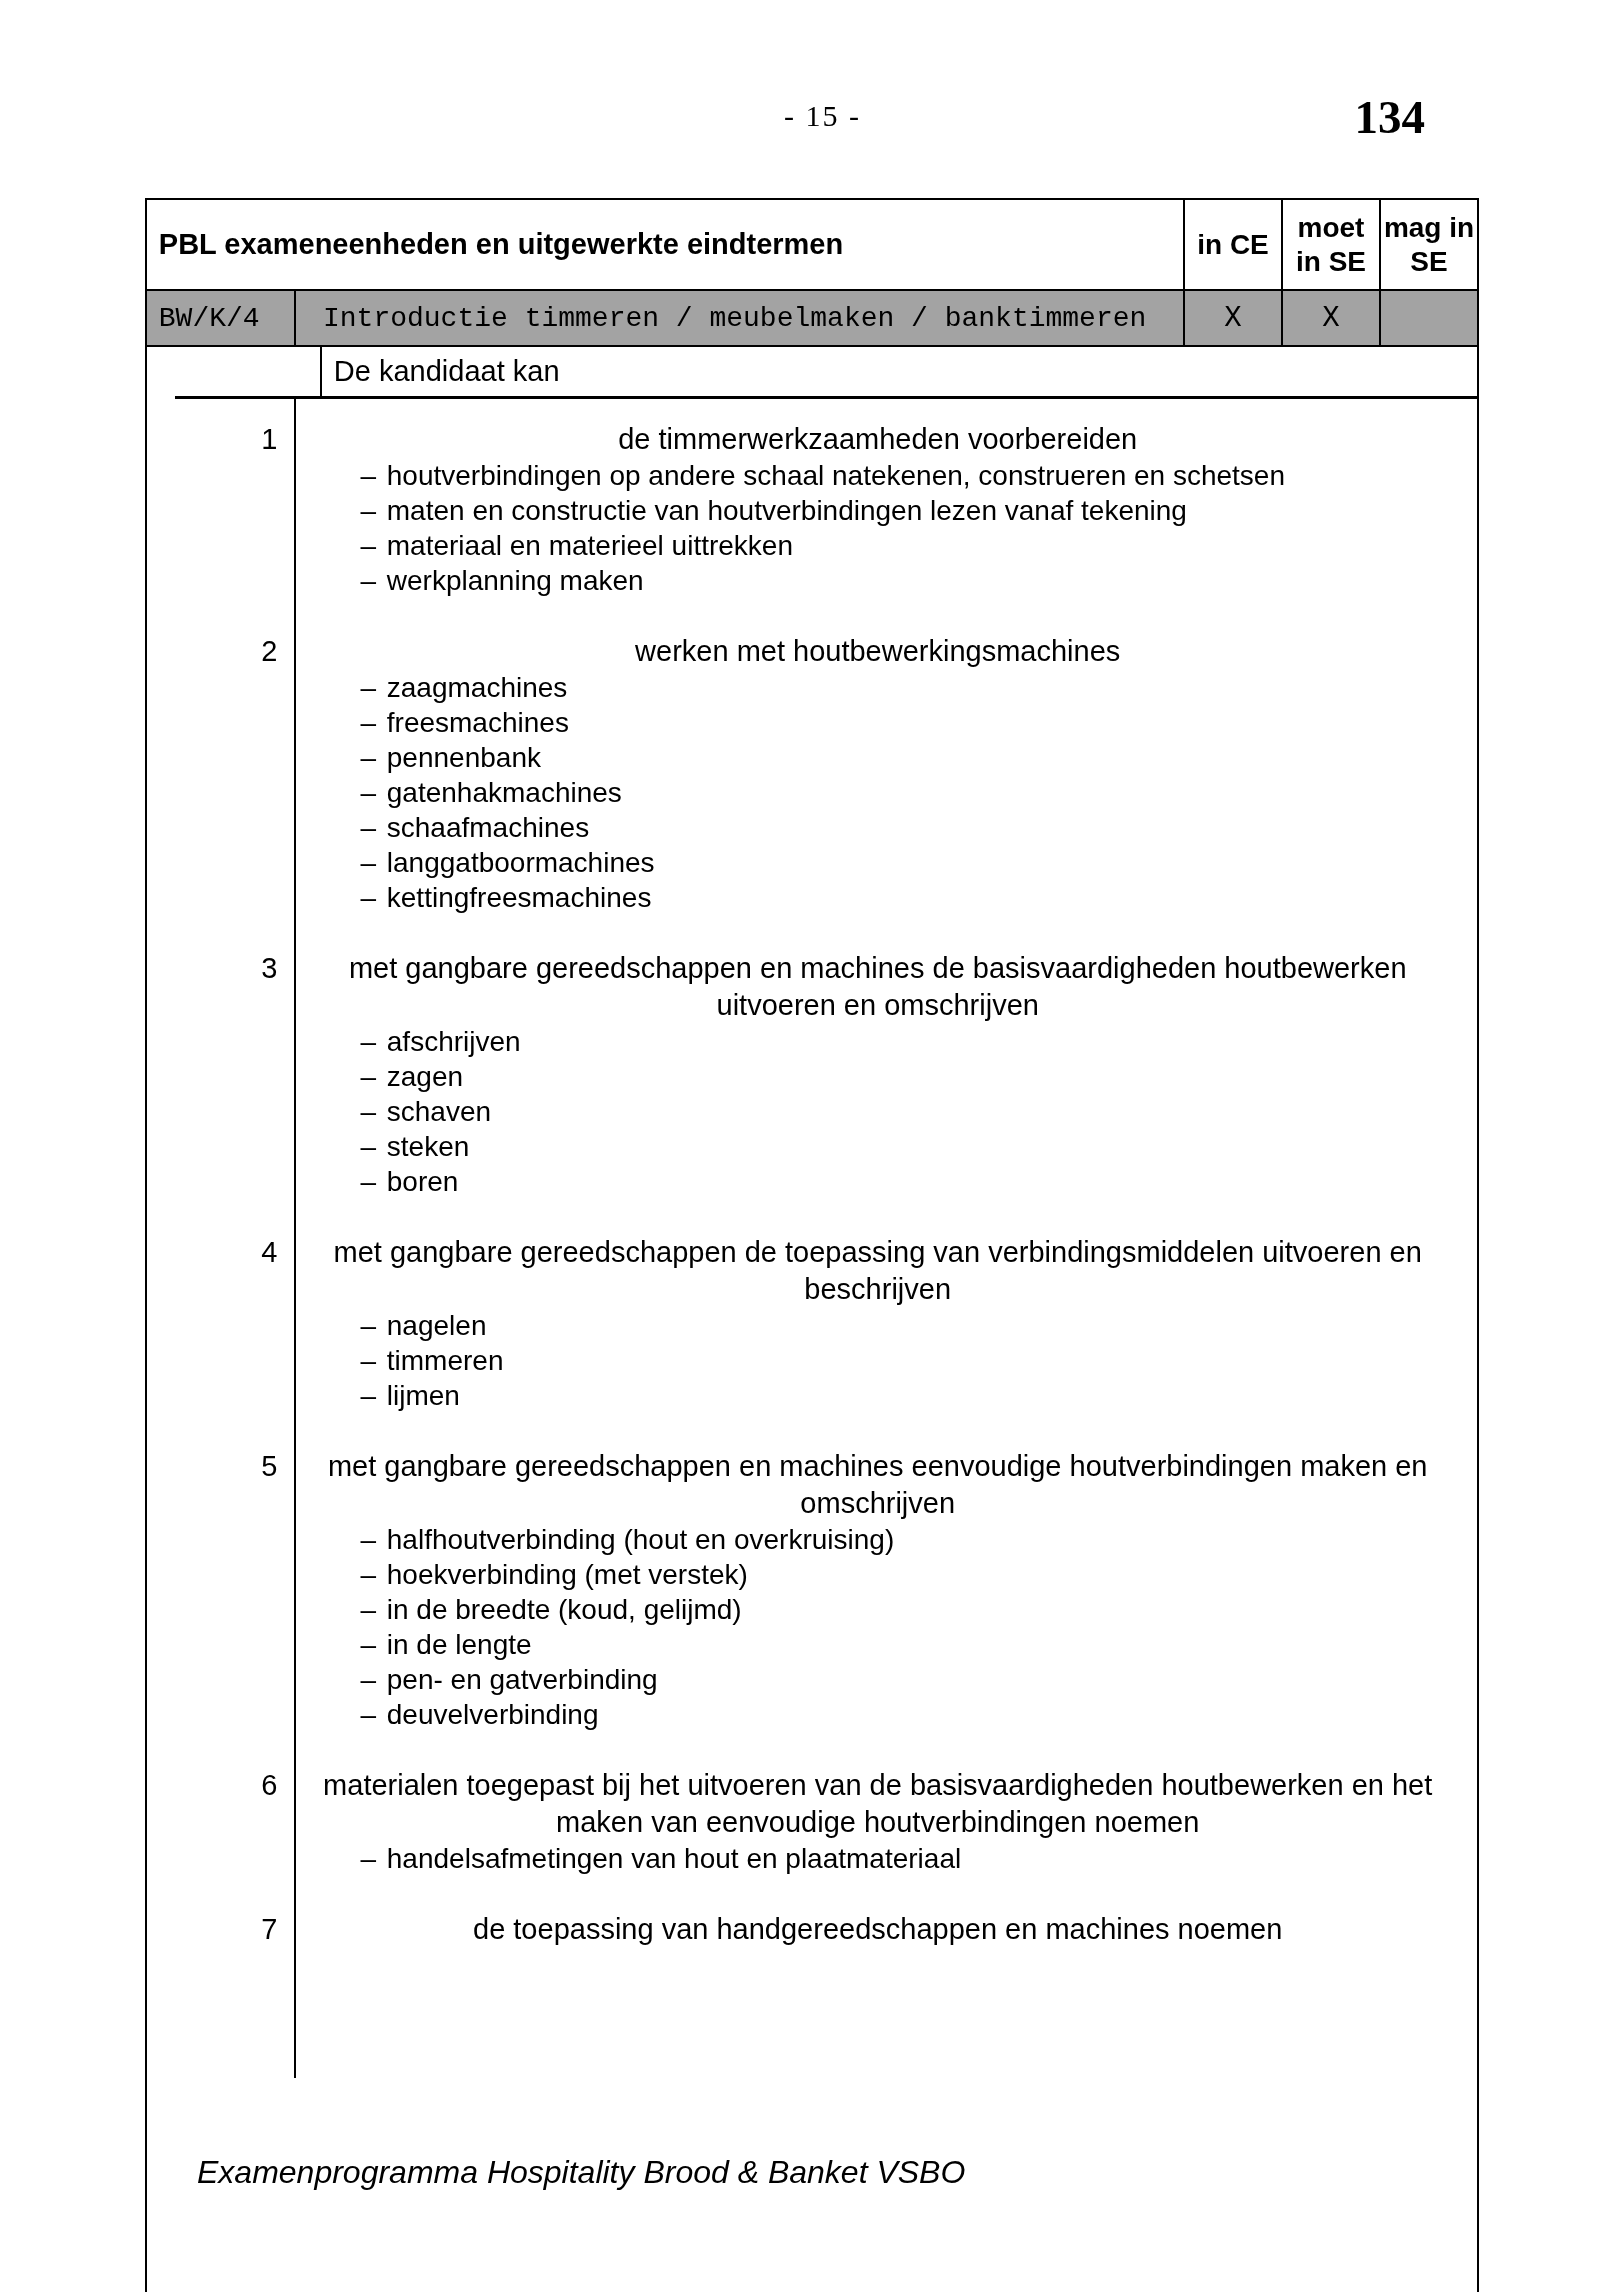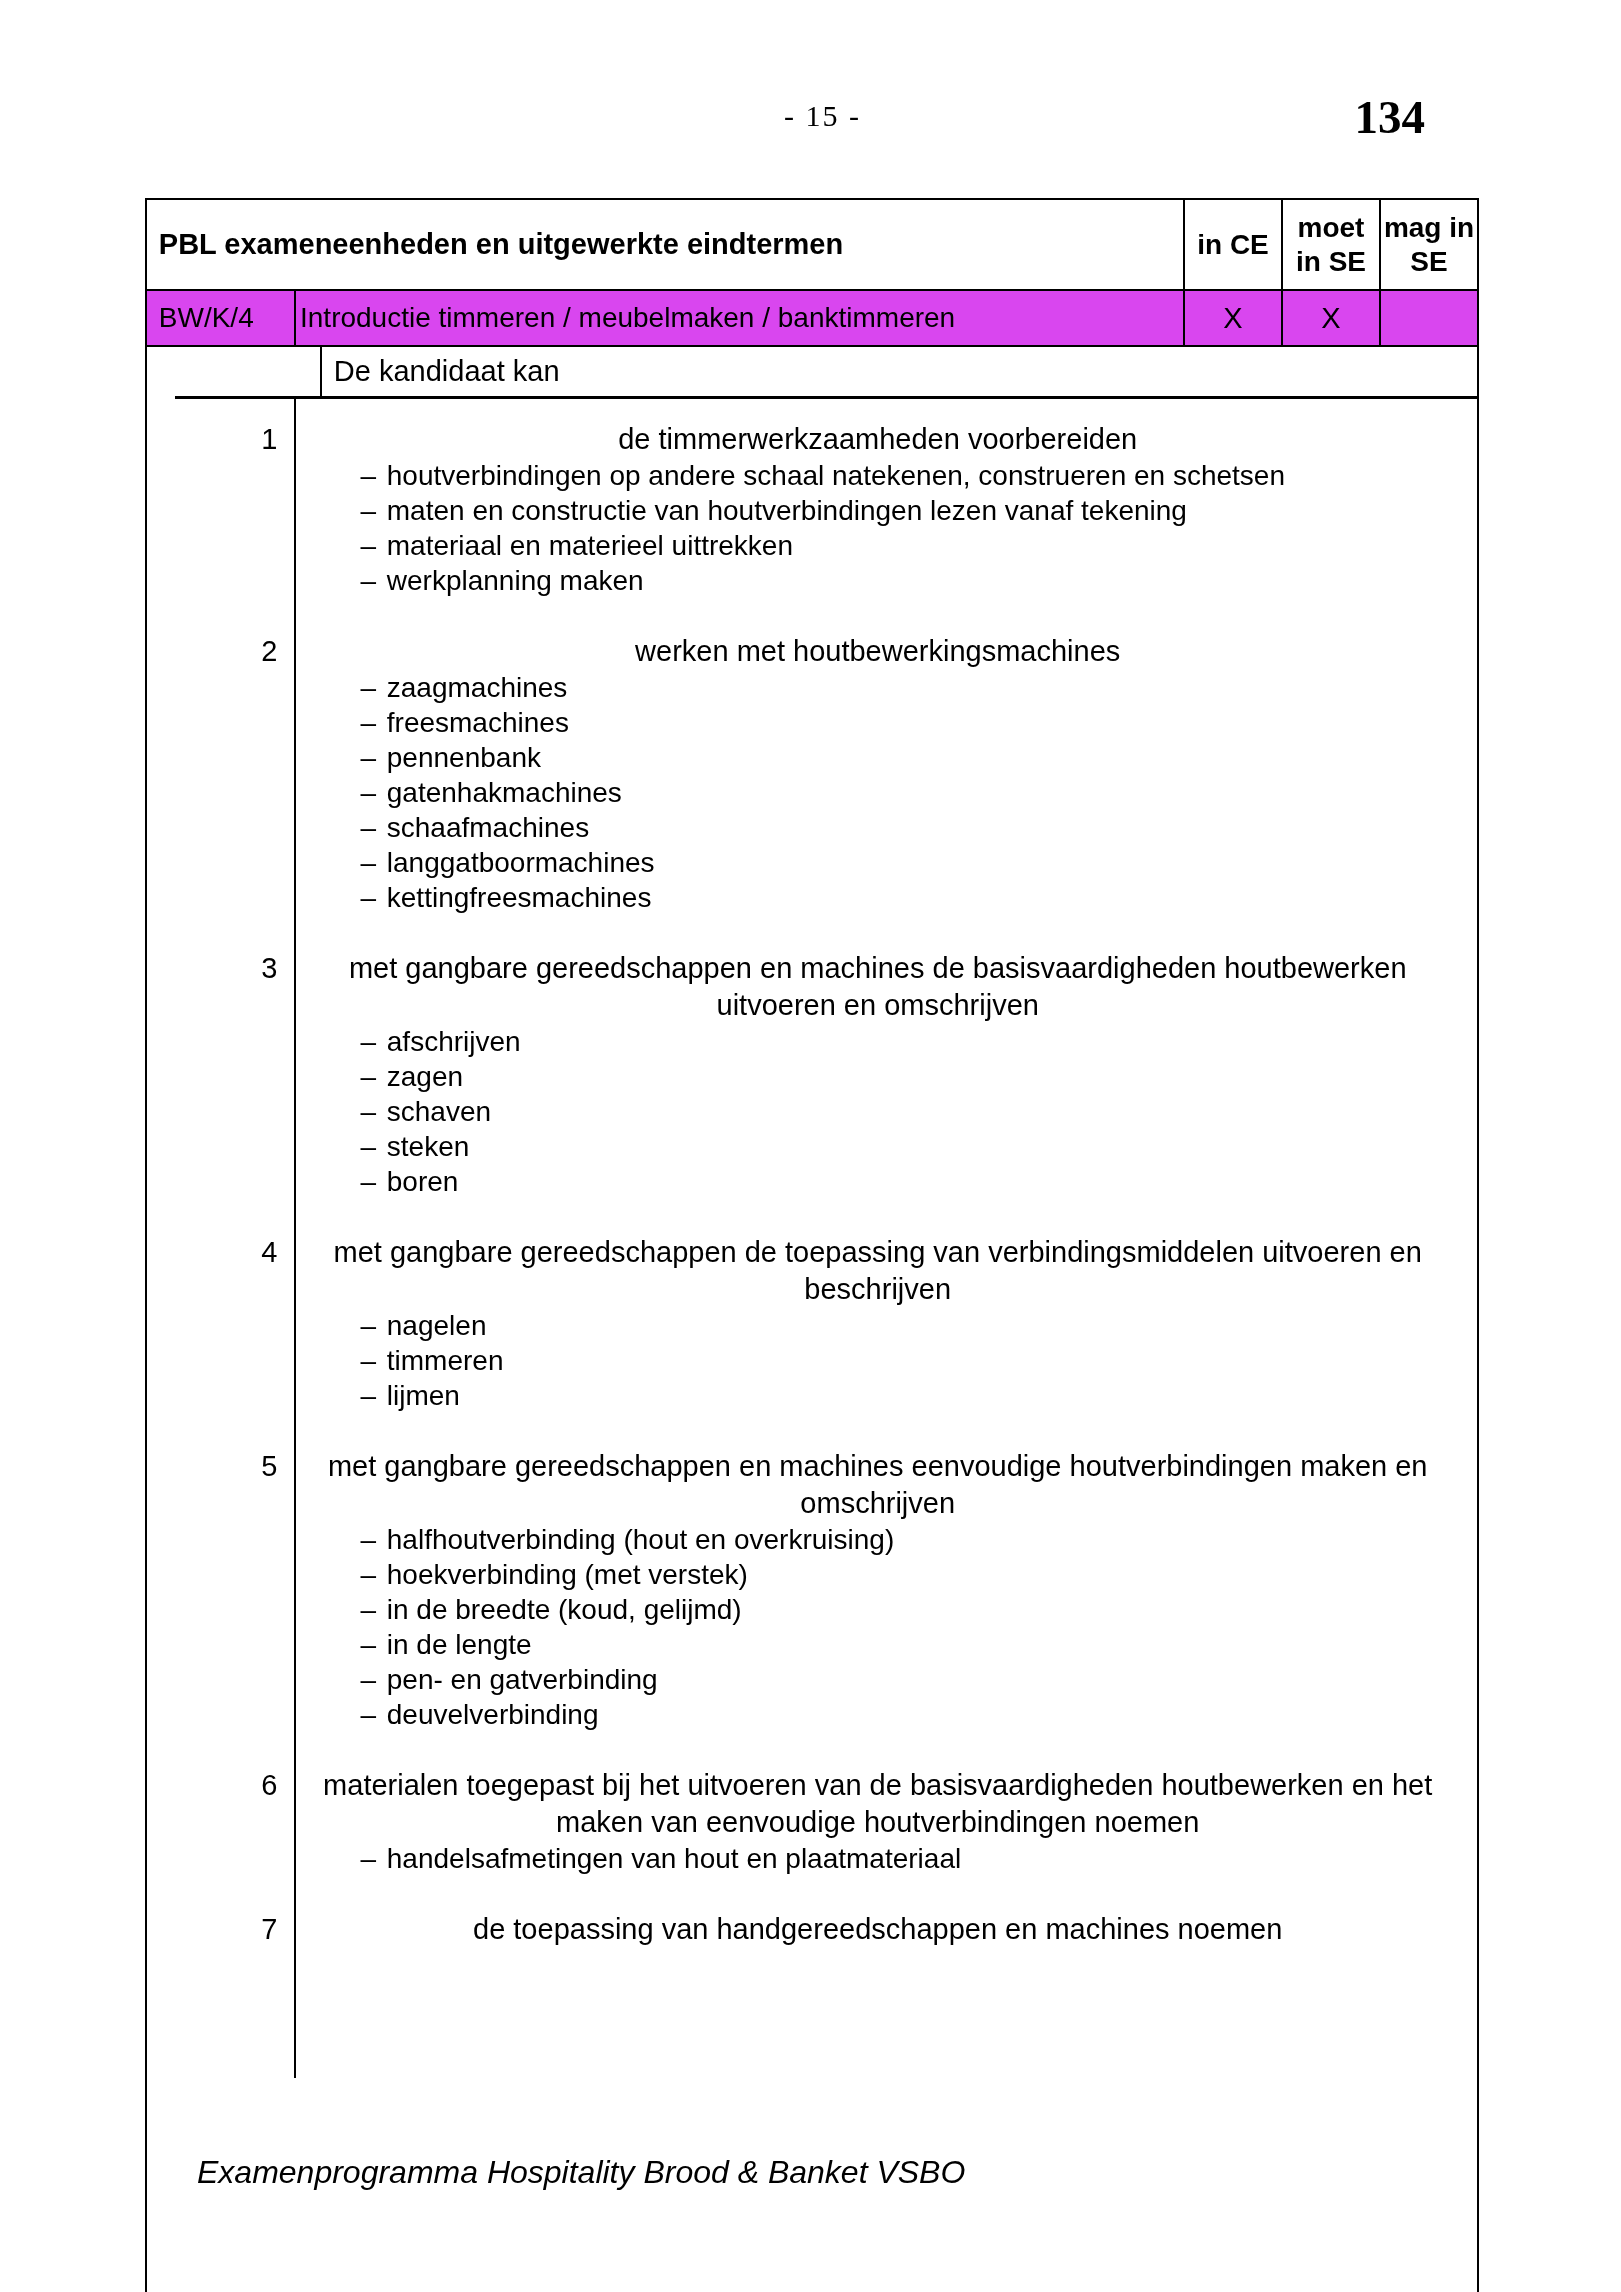--- a/index.html
+++ b/index.html
@@ -37,28 +37,28 @@
     flex:1; display:flex; align-items:center;
     padding-left:11.8px; font-weight:bold; font-size:29px;
   }
   .hcell-small {
     width:98px; flex:none; box-sizing:border-box;
     border-left:2.9px solid #000;
     display:flex; align-items:center; justify-content:center;
     text-align:center; font-weight:bold; font-size:28px; line-height:1.18;
   }
   
-  .unit-row { height:56px; background:#d946ef; border-bottom:2px solid #000; }
+  .unit-row { height:56px; background:#a3a3a3; border-bottom:2px solid #000;font-family:Liberation Mono, monospace; }
   .ucell-code {
     width:147px; flex:none; box-sizing:border-box;
     display:flex; align-items:center; padding-left:11.8px; font-size:28px;
   }
   .ucell-title {
     flex:1; box-sizing:border-box; border-left:2px solid #000;
-    display:flex; align-items:center; padding-left:4px; font-size:28px;text-align:right;
+    display:flex; align-items:center; padding-left:27px; font-size:28px;text-align:right;
   }
   .ucell-x {
     width:98px; flex:none; box-sizing:border-box; border-left:2.9px solid #000;
     display:flex; align-items:center; justify-content:center; font-size:29px;
   }
   
   .intro-row { height:52px; border-bottom:3.9px solid #000;margin-left:28px; }
   .icell-left { width:147px; flex:none; box-sizing:border-box; border-right:2px solid #000; }
   .icell-text { flex:1; display:flex; align-items:center; padding-left:11.8px; font-size:29px; }
   

